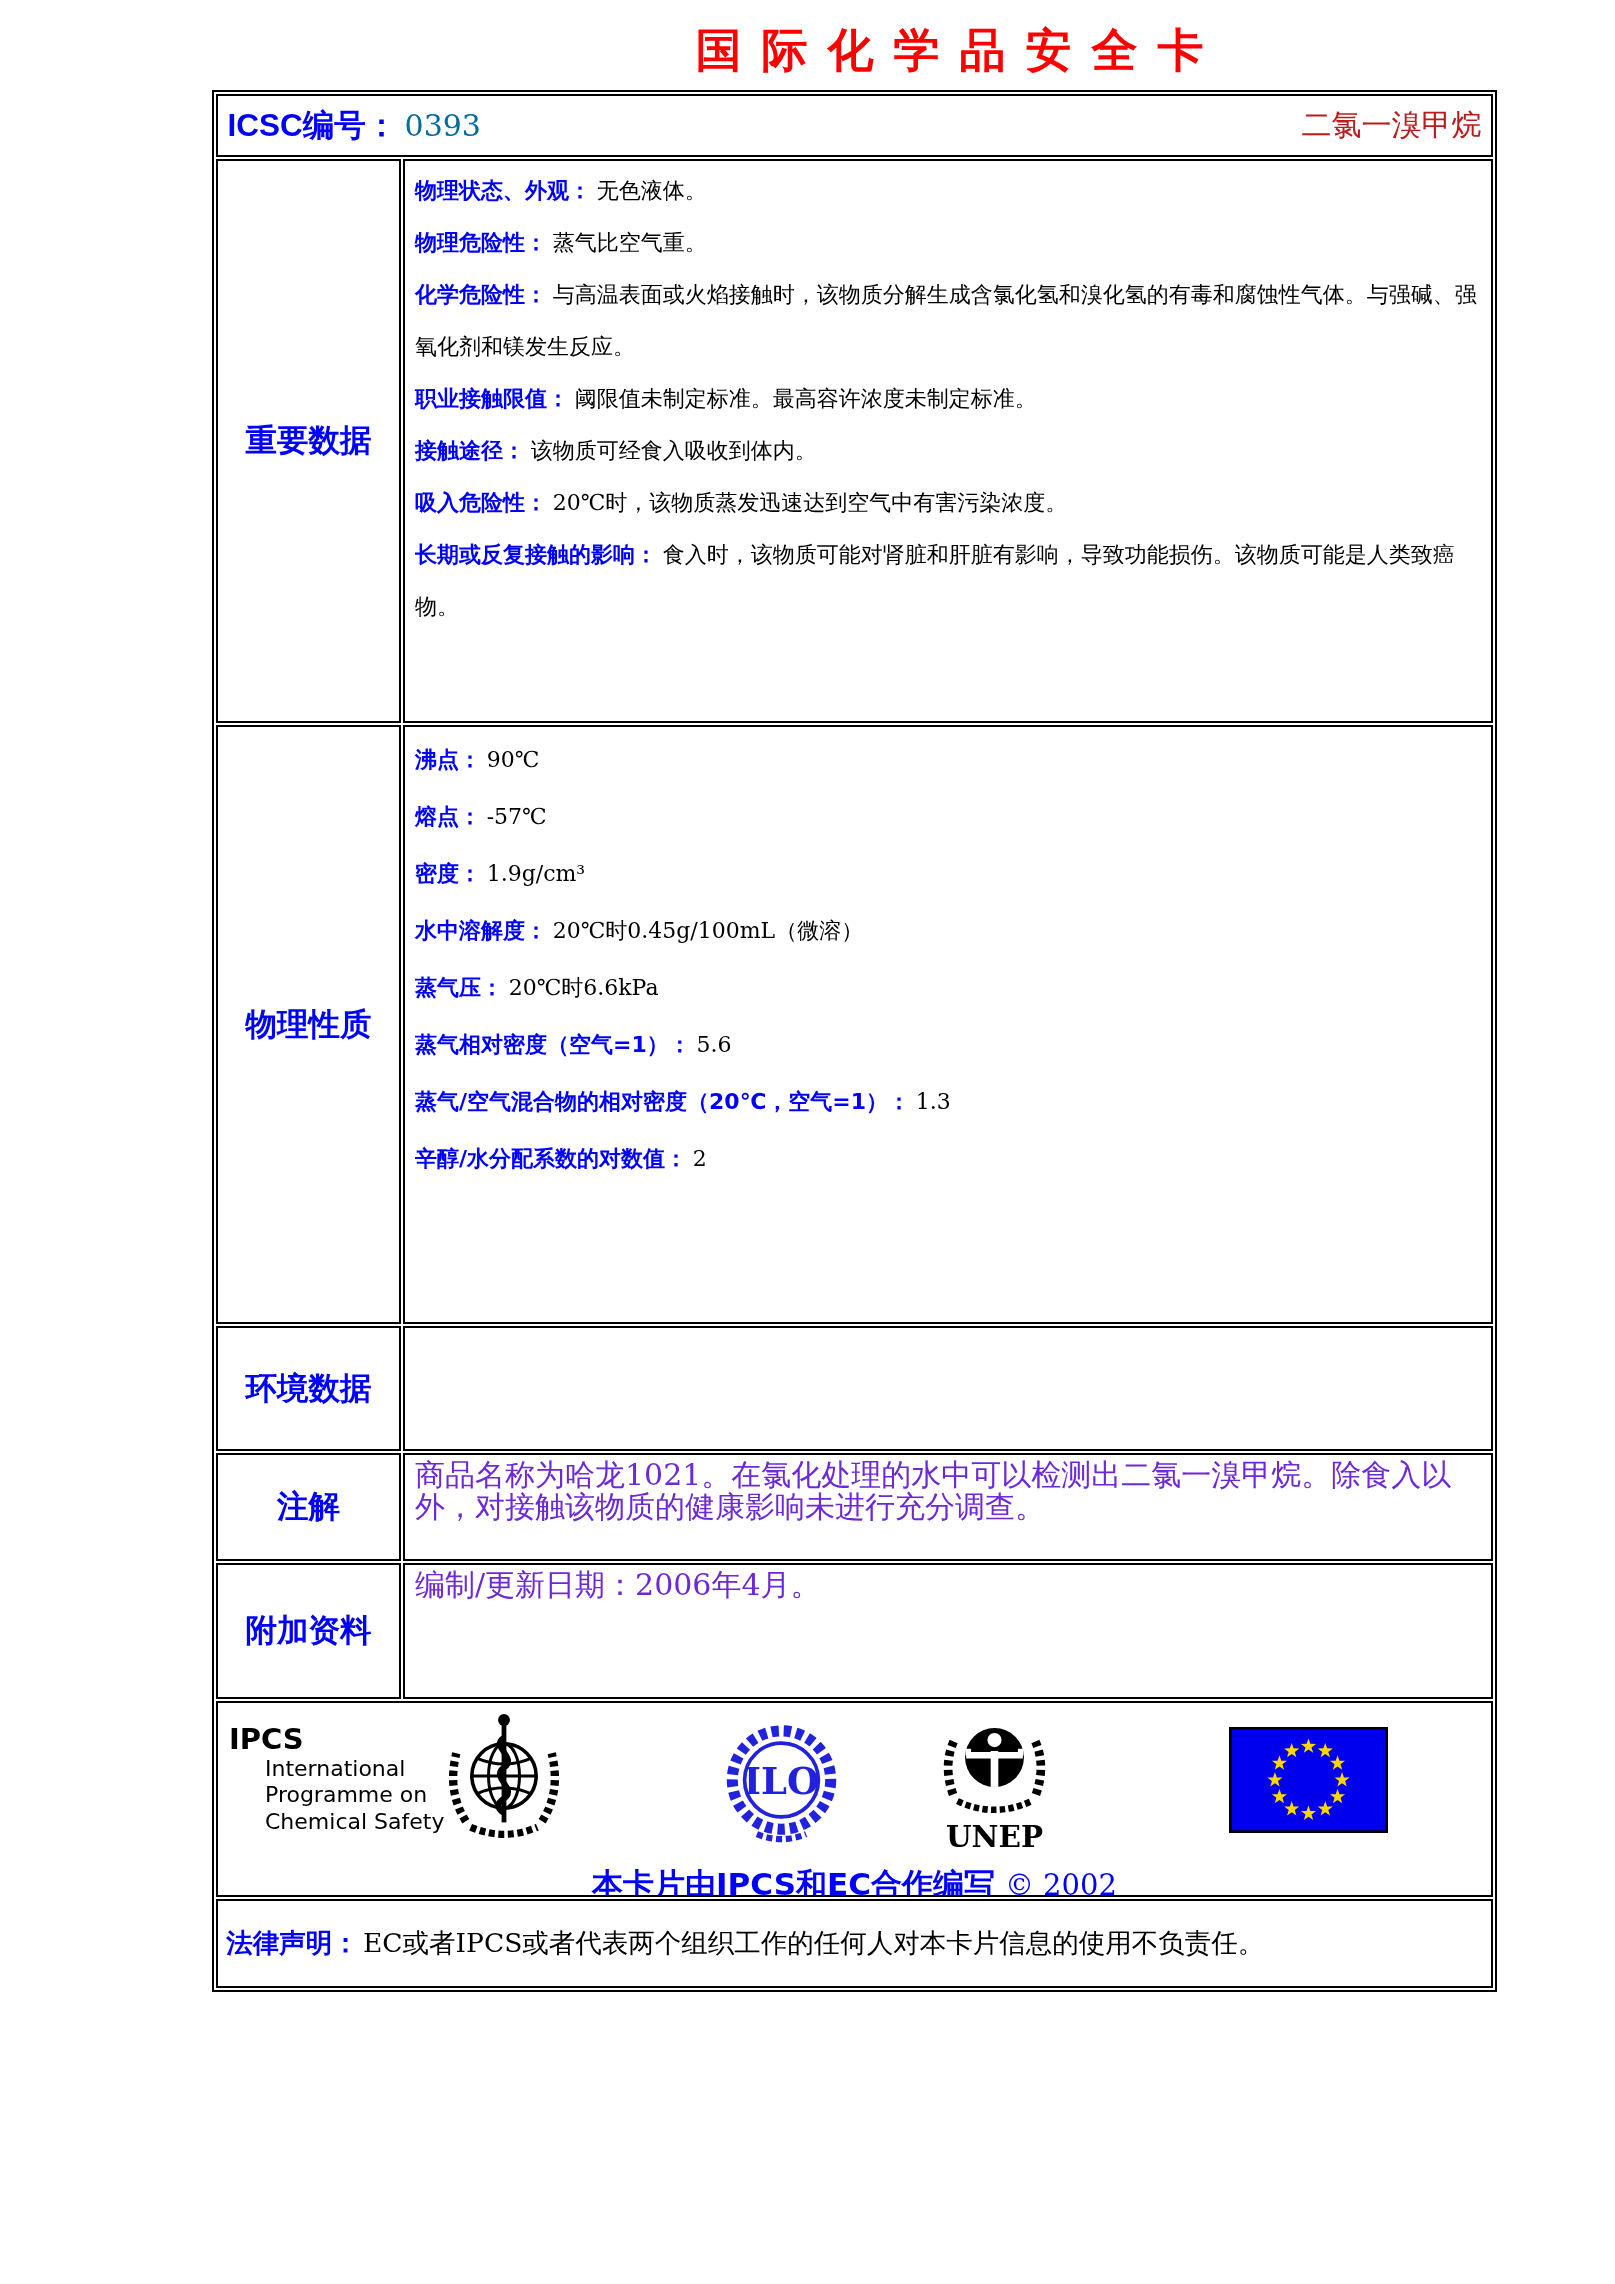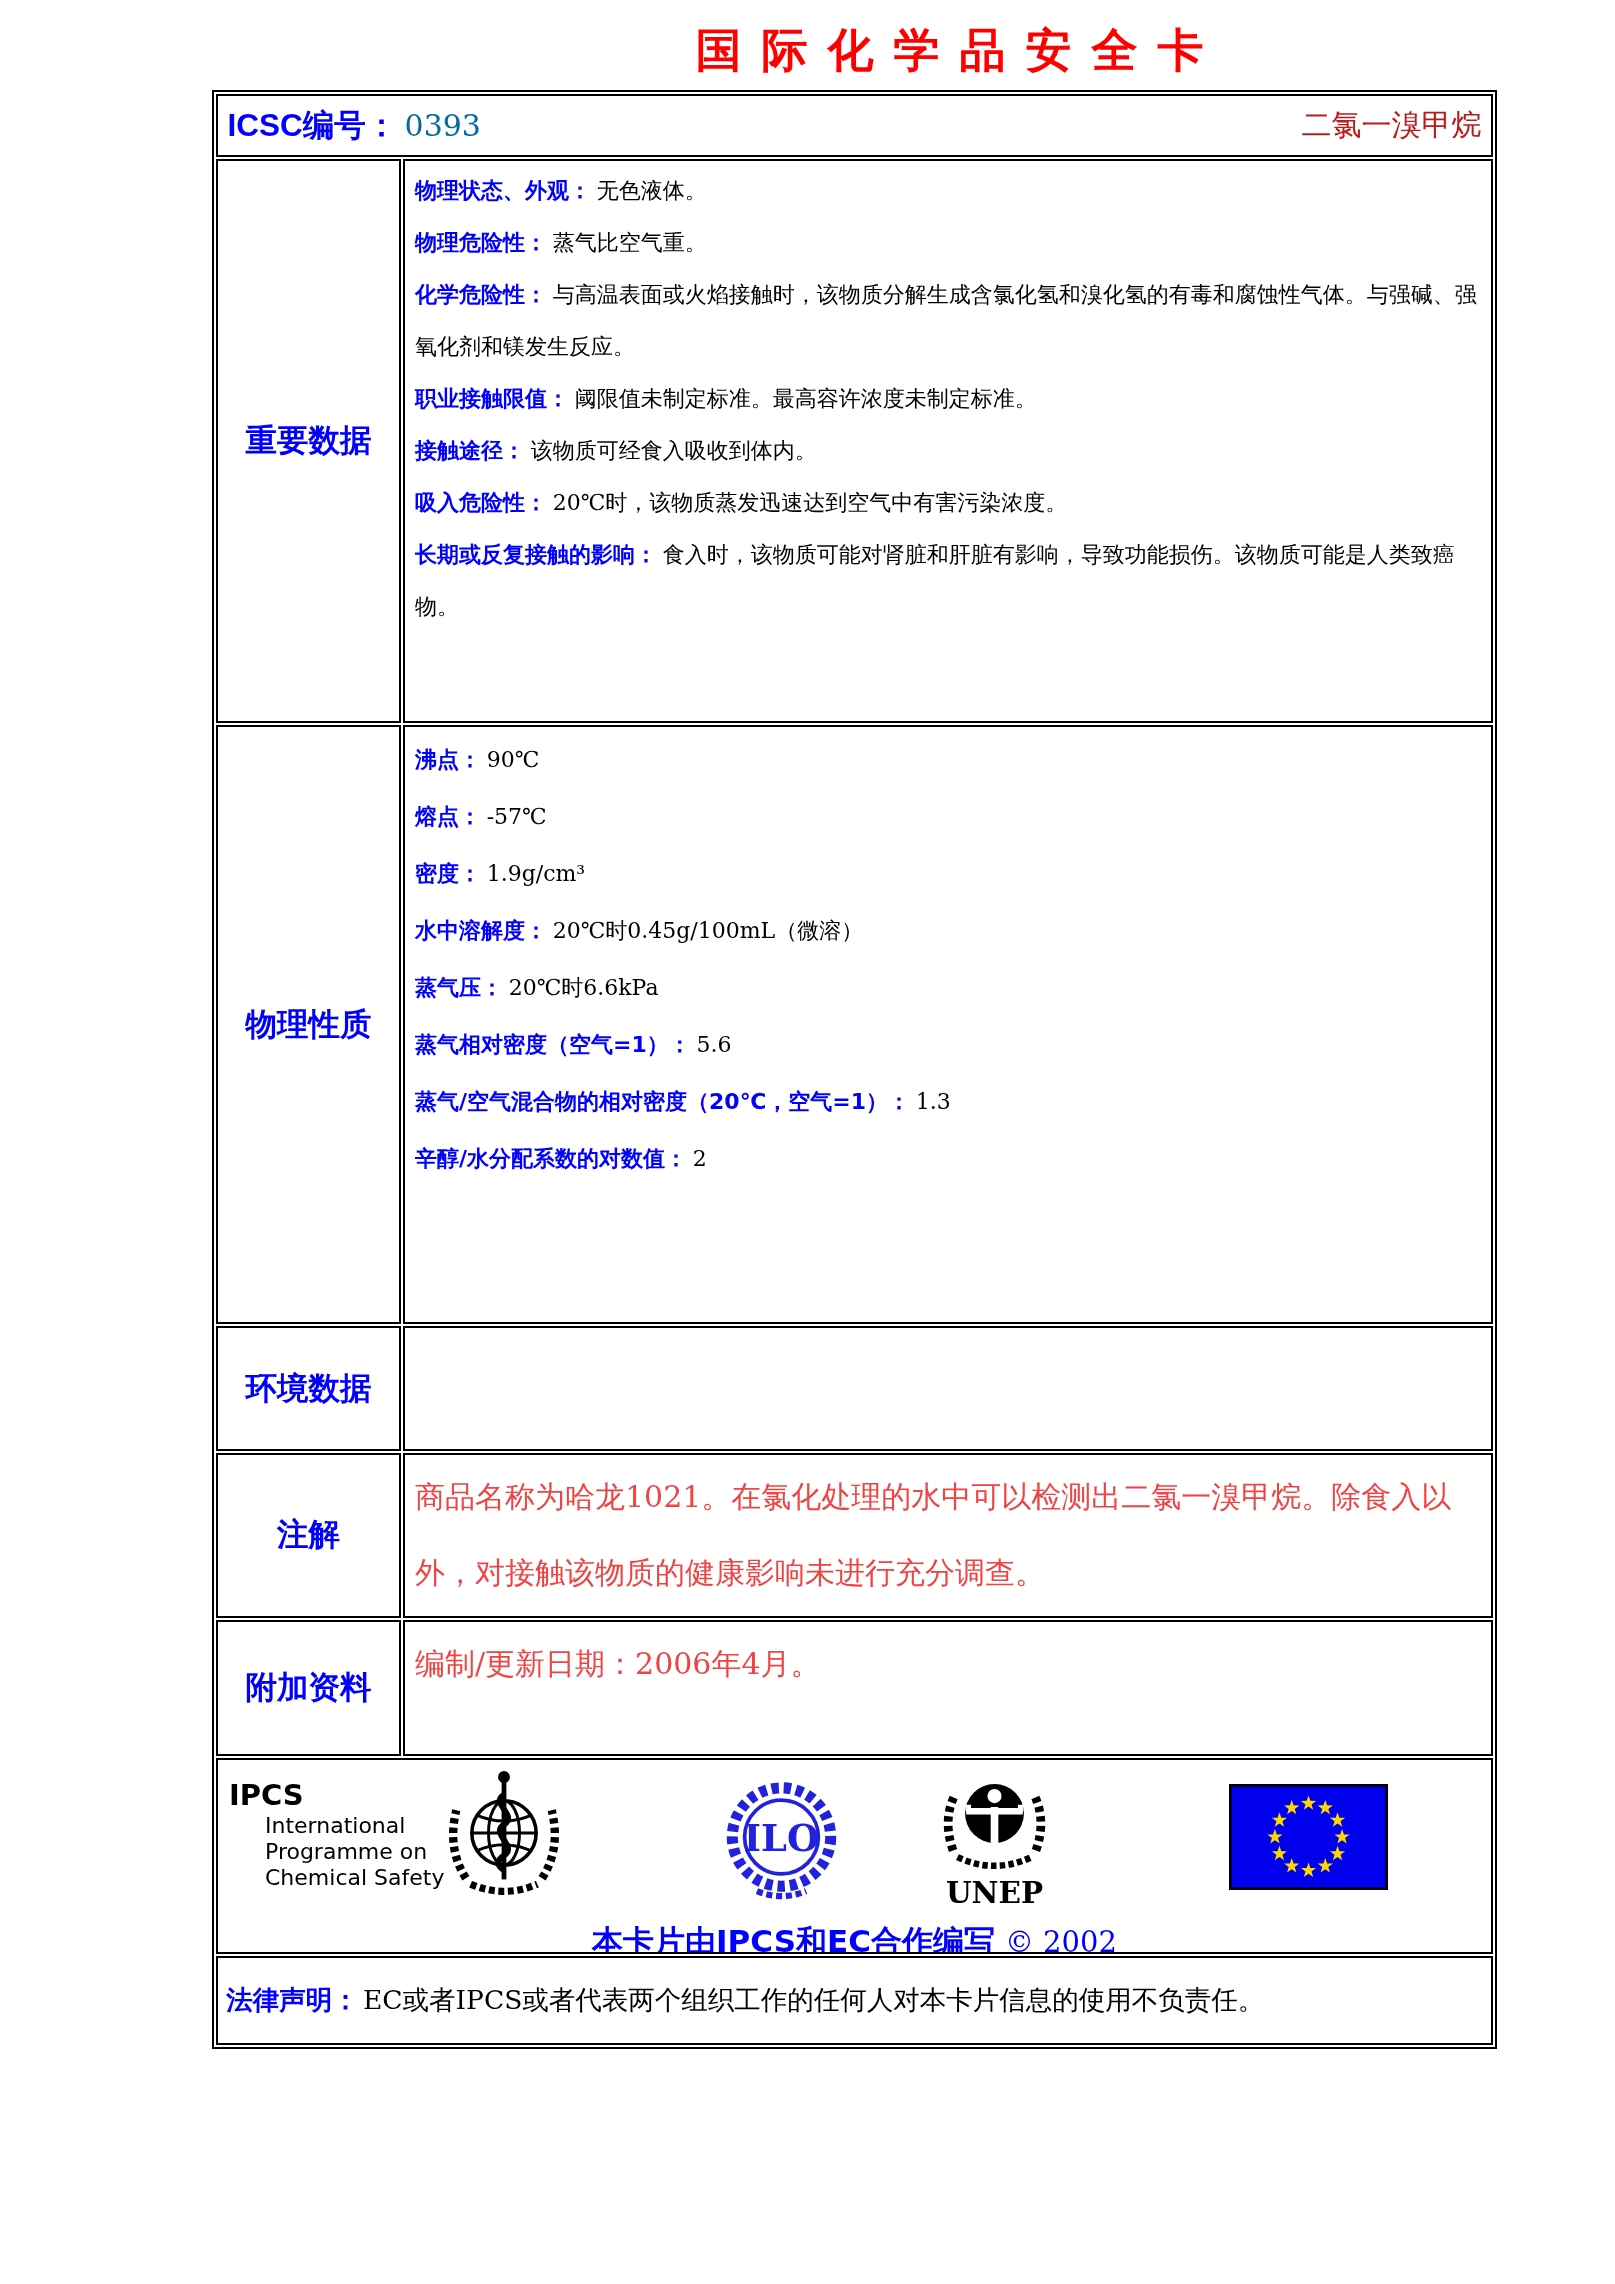--- a/index.html
+++ b/index.html
@@ -31,21 +31,21 @@
   .r-logos td{height:196px;}
   .r-legal td{height:89px;vertical-align:middle;}
   .header-flex{display:flex;justify-content:space-between;align-items:center;padding:0 8.6px;}
   .blue-label{color:#0000ff;font-weight:bold;font-size:31.5px;font-family:Liberation Sans, sans-serif;}
   .black-val{color:#0369a1;font-size:30px;font-family:"DejaVu Serif",serif;margin-left:7.2px;}
   .chem-name{color:#b91c1c;font-size:30px;font-family:"DejaVu Serif",serif;}
   .item{font-size:22px;line-height:52px;}
   .r-physical .item{line-height:57px;}
   .item-label{color:#0000ff;font-weight:bold;font-family:"DejaVu Sans",sans-serif;}
   .item-value{color:#000;font-family:"DejaVu Serif",serif;margin-left:5.7px;}
-  .plain-text{font-size:30px;line-height:76px;color:#ef4444;font-family:"DejaVu Serif",serif;}
+  .plain-text{font-size:30px;line-height:32px;color:#6d28d9;font-family:"DejaVu Serif",serif;}
   .legal-line{padding:0 7.2px;font-size:26.5px;line-height:1.3;}
   .legal-label{color:#0000ff;font-weight:bold;font-family:"DejaVu Sans",sans-serif;}
   .legal-text{color:#000;font-family:"DejaVu Serif",serif;margin-left:4.3px;}
   .logos-wrap{position:relative;height:189px;}
   .ipcs-block{position:absolute;left:10px;top:18.6px;color:#000;}
   .ipcs-acronym{font-size:29px;font-weight:bold;line-height:1.15;}
   .ipcs-line{font-size:22px;line-height:1.2;margin-left:36px;}
   .logo{position:absolute;}
   .who-logo{left:225px;top:4.3px;width:120px;height:143px;}
   .ilo-logo{left:501px;top:10px;width:123px;height:137px;}

